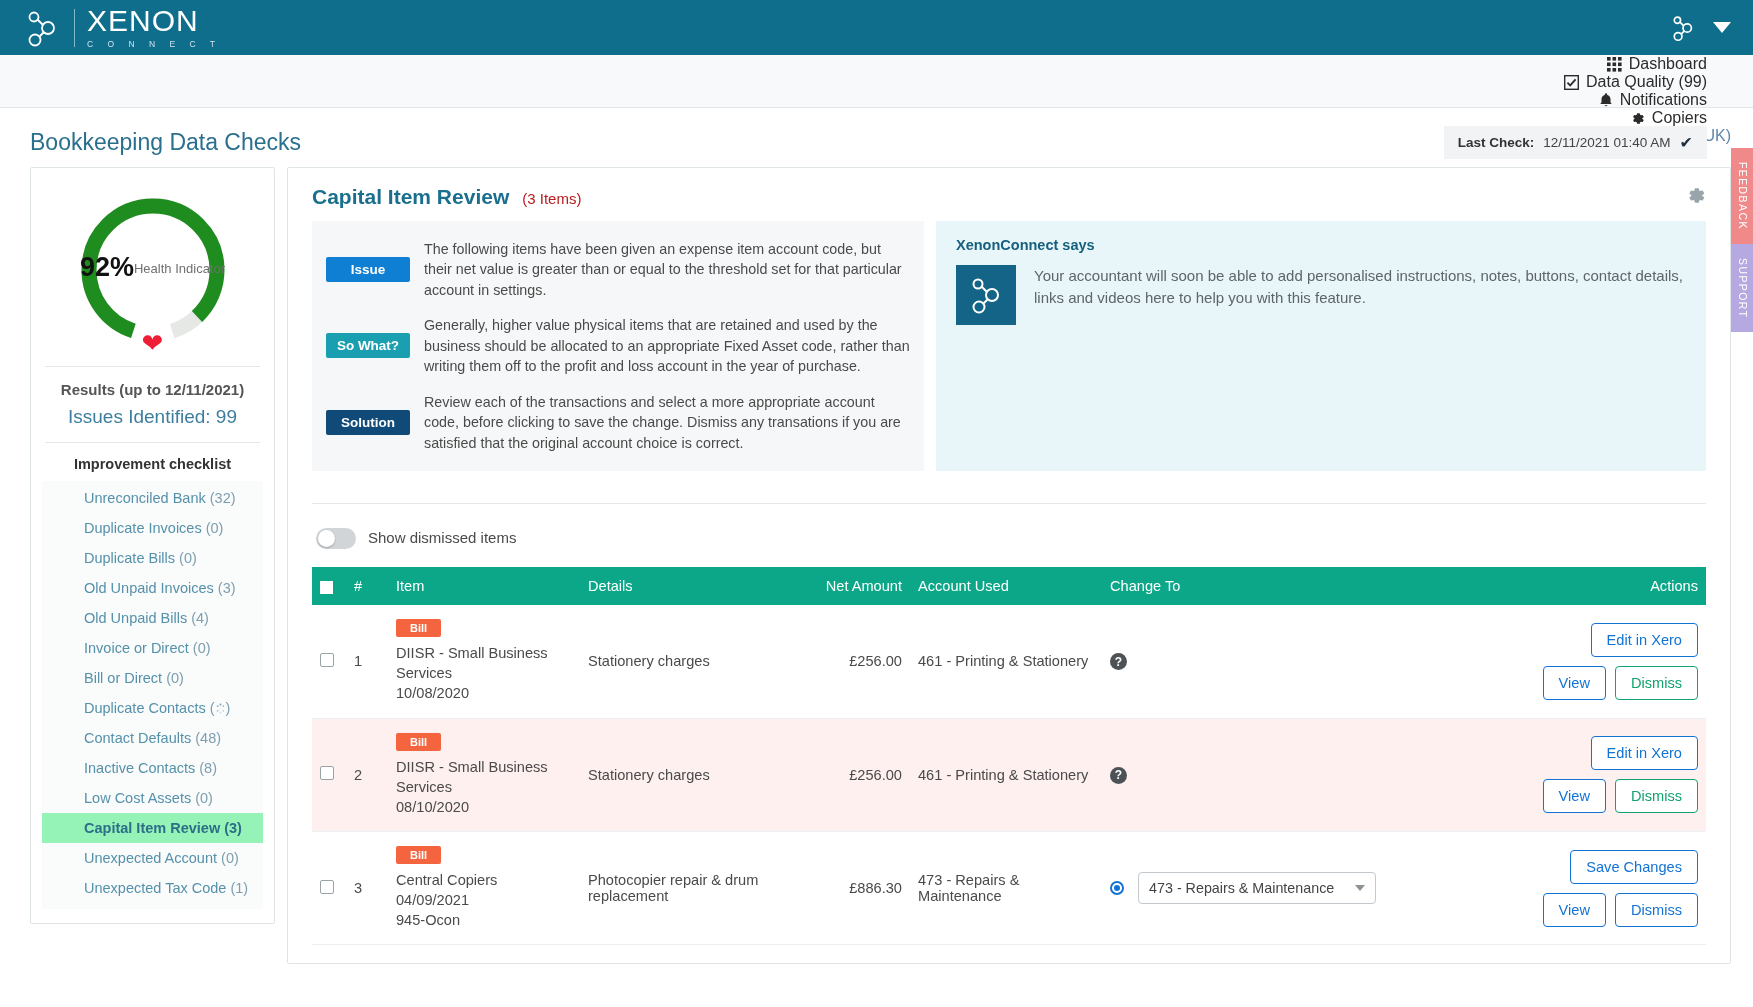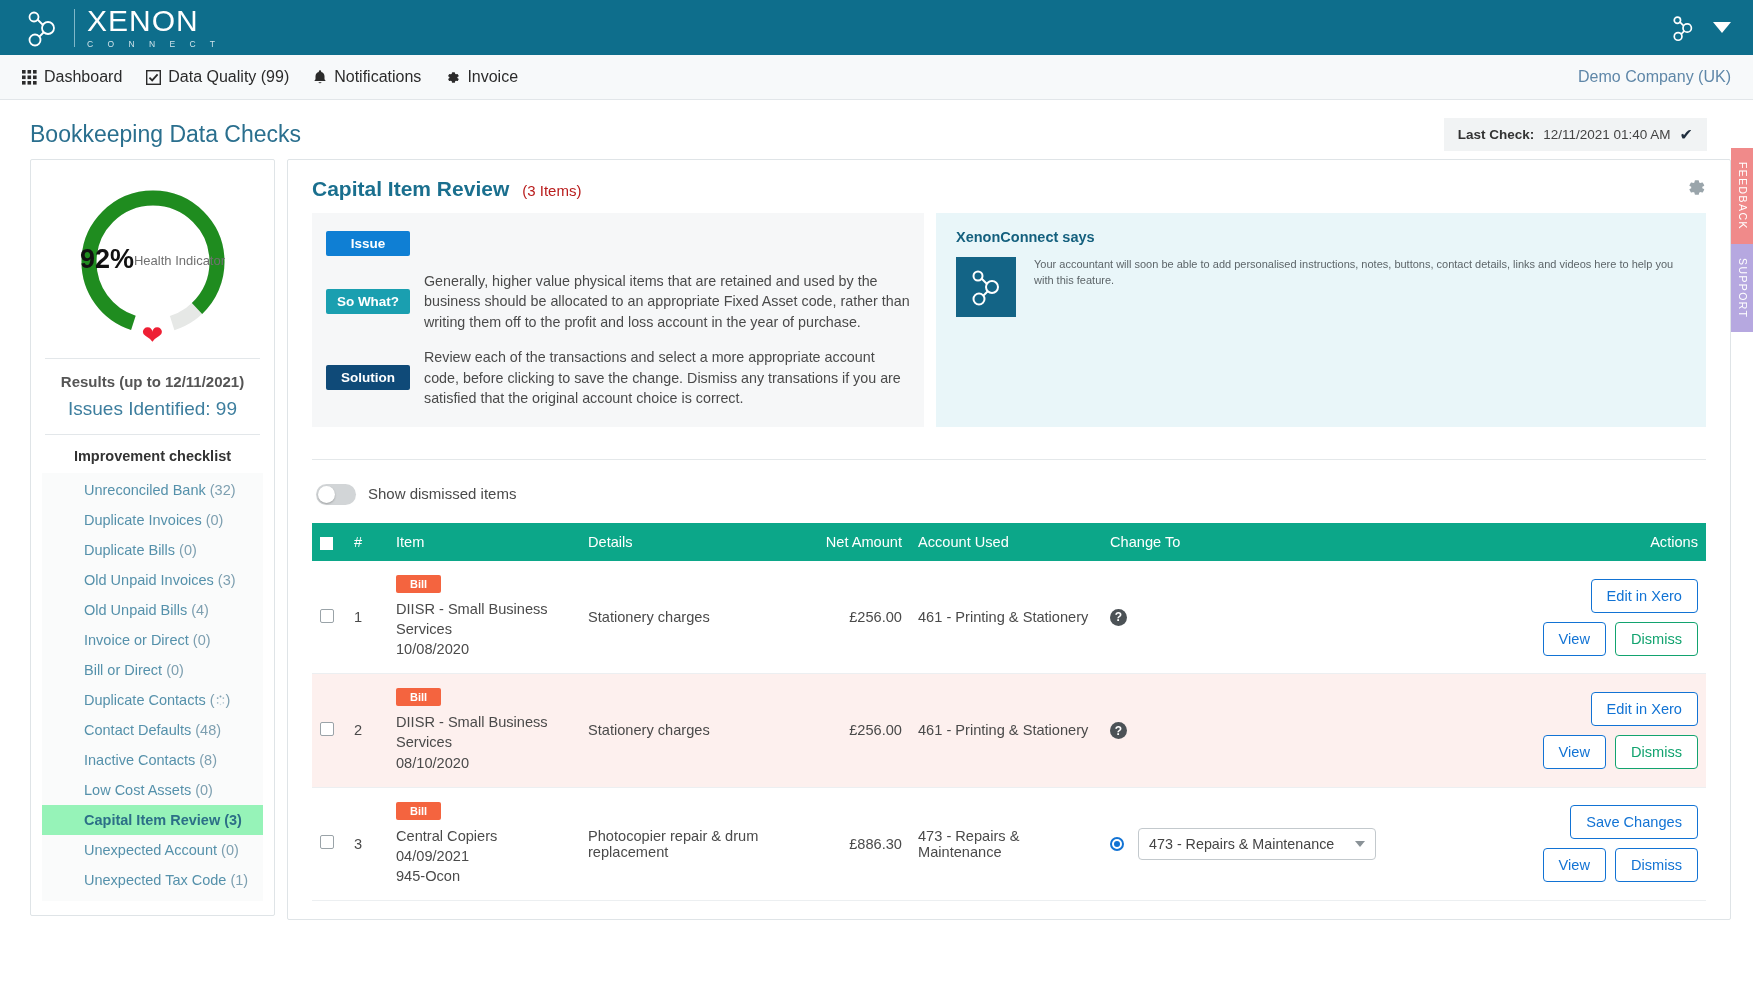--- a/index.html
+++ b/index.html
@@ -40,26 +40,27 @@
   .caret-down {
     width: 0; height: 0;
     border-left: 9px solid transparent;
     border-right: 9px solid transparent;
     border-top: 11px solid #ffffff;
     cursor: pointer;
   }
 
   
   .navbar {
-    height: 45px;
+    height: 53px;
     background: #f7f9fa;
     border-bottom: 1px solid #e2e6e9;
     display: flex;
-    align-items: center;
+    align-items: flex-end;
     padding: 0 22px;
+    flex-direction: column;
   }
   .nav-item {
     display: flex; align-items: center; gap: 7px;
     margin-right: 24px;
     color: #2b2b2b;
     font-size: 16px;
     cursor: pointer;
   }
   .nav-ico { display: inline-flex; align-items: center; justify-content: center; }
   .company-name {
@@ -223,21 +224,21 @@
   }
   .says-title {
     font-size: 14.5px; font-weight: 700; color: #14607e; margin-bottom: 12px;
   }
   .says-body { display: flex; gap: 18px; align-items: flex-start; }
   .says-logo {
     flex: 0 0 60px; height: 60px;
     background: #136486;
     display: flex; align-items: center; justify-content: center;
   }
-  .says-text { font-size: 11px; line-height: 1.45; color: #5d6569; }
+  .says-text { font-size: 15px; line-height: 1.45; color: #5d6569; }
 
   .panel-div { height: 1px; background: #e4e8ea; margin: 32px 24px 0; }
 
   
   .toggle-row {
     display: flex; align-items: flex-start;
     padding: 22px 24px 0 28px;
     gap: 12px;
   }
   .switch {
@@ -463,21 +464,21 @@
     </span>
     <span>Notifications</span>
   </div>
   <div class="nav-item">
     <span class="nav-ico">
       <svg width="15" height="15" viewBox="0 0 16 16">
         <path fill="#2b2b2b" d="M8 5.1A2.9 2.9 0 1 0 8 10.9 2.9 2.9 0 0 0 8 5.1zm0 4.5A1.6 1.6 0 1 1 8 6.4a1.6 1.6 0 0 1 0 3.2z"></path>
         <path fill="#2b2b2b" d="M14.4 9.2l-1.2-.7a5.4 5.4 0 0 0 0-1l1.2-.7a.5.5 0 0 0 .2-.6l-1-1.8a.5.5 0 0 0-.6-.2l-1.3.4a5.3 5.3 0 0 0-.9-.5l-.2-1.3a.5.5 0 0 0-.5-.4H7.9a.5.5 0 0 0-.5.4l-.2 1.3c-.3.1-.6.3-.9.5l-1.3-.4a.5.5 0 0 0-.6.2l-1 1.8a.5.5 0 0 0 .2.6l1.2.7a5.4 5.4 0 0 0 0 1l-1.2.7a.5.5 0 0 0-.2.6l1 1.8a.5.5 0 0 0 .6.2l1.3-.4c.3.2.6.4.9.5l.2 1.3c0 .2.3.4.5.4h2.2a.5.5 0 0 0 .5-.4l.2-1.3c.3-.1.6-.3.9-.5l1.3.4a.5.5 0 0 0 .6-.2l1-1.8a.5.5 0 0 0-.2-.6z"></path>
       </svg>
     </span>
-    <span>Invoice</span>
+    <span>Copiers</span>
   </div>
   <div class="company-name">Demo Company (UK)</div>
 </div>
 
 <div class="page-head">
   <div class="page-title">Bookkeeping Data Checks</div>
   <div class="lastcheck">
     <b>Last Check:</b>
     <span>12/11/2021 01:40 AM</span>
     <span class="tick">✔</span>
@@ -583,20 +584,21 @@
           <path fill="#9aa5ab" d="M8 5.1A2.9 2.9 0 1 0 8 10.9 2.9 2.9 0 0 0 8 5.1zm0 4.5A1.6 1.6 0 1 1 8 6.4a1.6 1.6 0 0 1 0 3.2z"></path>
           <path fill="#9aa5ab" d="M14.4 9.2l-1.2-.7a5.4 5.4 0 0 0 0-1l1.2-.7a.5.5 0 0 0 .2-.6l-1-1.8a.5.5 0 0 0-.6-.2l-1.3.4a5.3 5.3 0 0 0-.9-.5l-.2-1.3a.5.5 0 0 0-.5-.4H7.9a.5.5 0 0 0-.5.4l-.2 1.3c-.3.1-.6.3-.9.5l-1.3-.4a.5.5 0 0 0-.6.2l-1 1.8a.5.5 0 0 0 .2.6l1.2.7a5.4 5.4 0 0 0 0 1l-1.2.7a.5.5 0 0 0-.2.6l1 1.8a.5.5 0 0 0 .6.2l1.3-.4c.3.2.6.4.9.5l.2 1.3c0 .2.3.4.5.4h2.2a.5.5 0 0 0 .5-.4l.2-1.3c.3-.1.6-.3.9-.5l1.3.4a.5.5 0 0 0 .6-.2l1-1.8a.5.5 0 0 0-.2-.6z"></path>
         </svg>
       </span>
     </div>
 
     <div class="info-row">
       <div class="explain">
         <div class="explain-row">
           <span class="badge issue">Issue</span>
+          <span class="explain-txt">The following items have been given an expense item account code, but their net value is greater than or equal to the threshold set for that particular account in settings.</span>
         </div>
         <div class="explain-row">
           <span class="badge sowhat">So What?</span>
           <span class="explain-txt">Generally, higher value physical items that are retained and used by the business should be allocated to an appropriate Fixed Asset code, rather than writing them off to the profit and loss account in the year of purchase.</span>
         </div>
         <div class="explain-row">
           <span class="badge solution">Solution</span>
           <span class="explain-txt">Review each of the transactions and select a more appropriate account code, before clicking to save the change. Dismiss any transations if you are satisfied that the original account choice is correct.</span>
         </div>
       </div>

